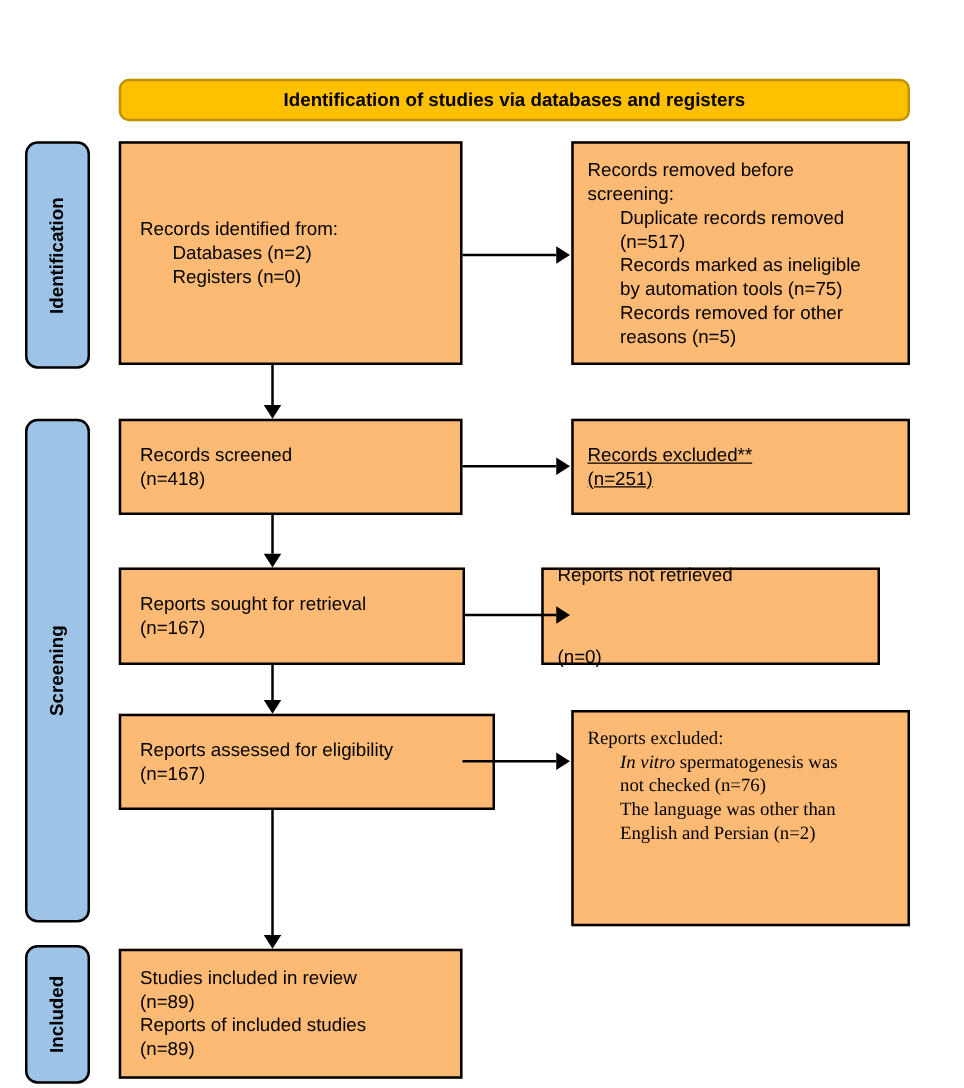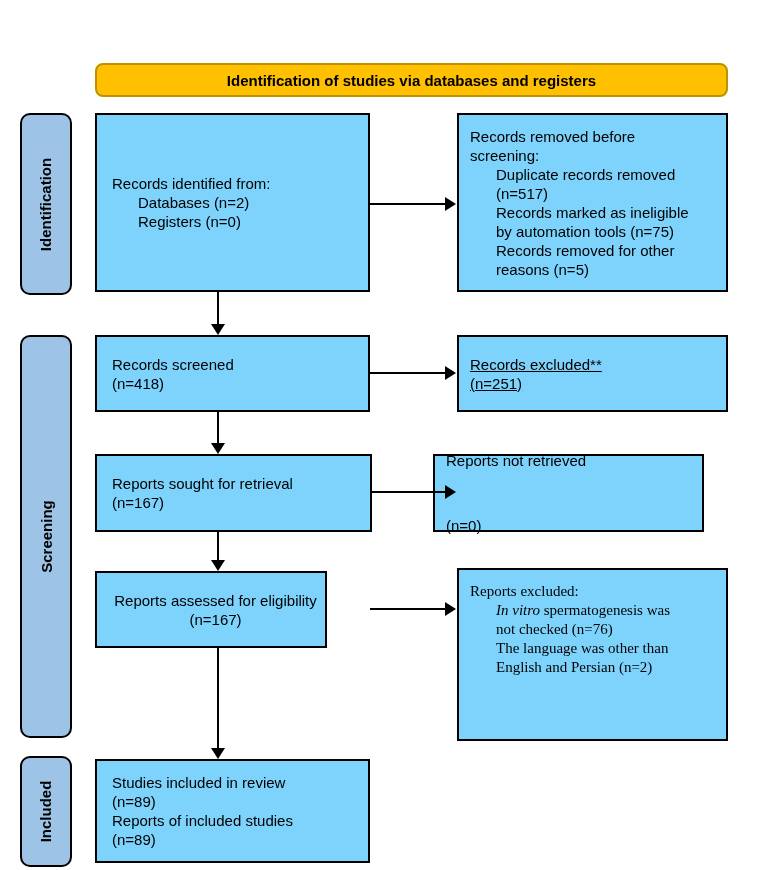--- a/index.html
+++ b/index.html
@@ -39,21 +39,21 @@
     border-radius: 10px;
     display: flex; align-items: center; justify-content: center;
   }
   .stage span {
     transform: rotate(-90deg);
     white-space: nowrap;
     font-weight: bold; font-size: 15px; color: #000;
   }
   .flow-box {
     position: absolute;
-    background: #7dd3fc;
+    background: #fdba74;
     border: 2px solid var(--box-border);
     font-size: 15px; line-height: 19px; color: #000;
     display: flex; flex-direction: column; justify-content: center;
     padding-left: 15px; padding-right: 6px;
   }
   .flow-box.top-align { justify-content: flex-start; padding-top: 12px; font-family: Liberation Serif, serif; }
   .flow-box .line.indent { padding-left: 26px; }
   .vline { position: absolute; width: 2px; background: var(--line-color); }
   .hline { position: absolute; height: 2px; background: var(--line-color); }
   .head-down {
@@ -72,21 +72,21 @@
   #stage-identification { top: 93px; height: 182px; }
   #stage-screening      { top: 315px; height: 403px; }
   #stage-included       { top: 736px; height: 111px; }
 
   #box-records-identified   { left: 95px;  top: 93px;  width: 275px; height: 179px; }
   #box-records-removed      { left: 457px; top: 93px;  width: 271px; height: 179px; padding-left: 11px; }
   #box-records-screened     { left: 95px;  top: 315px; width: 275px; height: 77px; }
   #box-records-excluded     { left: 457px; top: 315px; width: 271px; height: 77px; padding-left: 11px; text-decoration: underline; }
   #box-reports-sought       { left: 95px;  top: 434px; width: 277px; height: 78px; }
   #box-reports-not-retrieved{ left: 433px; top: 434px; width: 271px; height: 78px; padding-left: 11px; gap: 46px; }
-  #box-reports-assessed     { left: 95px;  top: 551px; width: 232px; height: 77px; align-items: center; }
+  #box-reports-assessed     { left: 95px;  top: 551px; width: 301px; height: 77px; }
   #box-reports-excluded     { left: 457px; top: 548px; width: 271px; height: 173px; padding-left: 11px; }
   #box-studies-included     { left: 95px;  top: 739px; width: 275px; height: 104px; }
 </style>
 </head>
 <body>
 
 <div class="canvas">
 
   <div class="header-banner">
     <span>Identification of studies via databases and registers</span>

